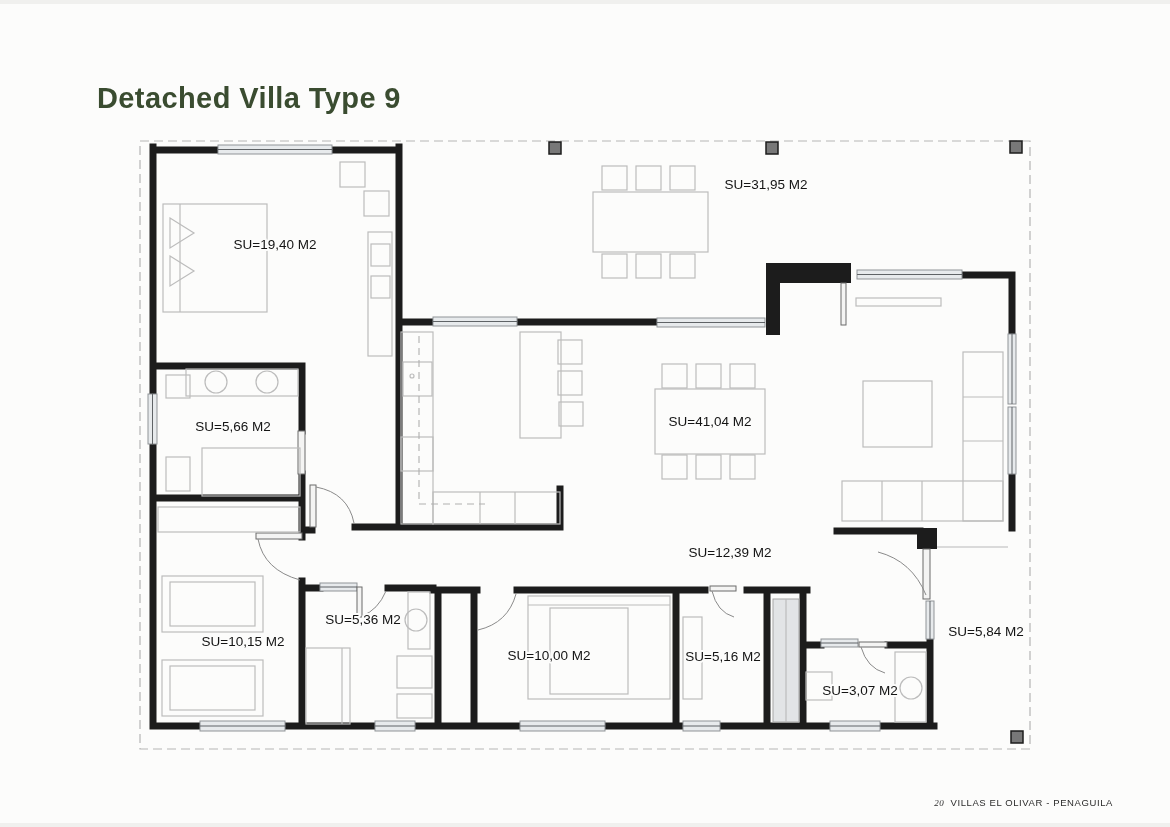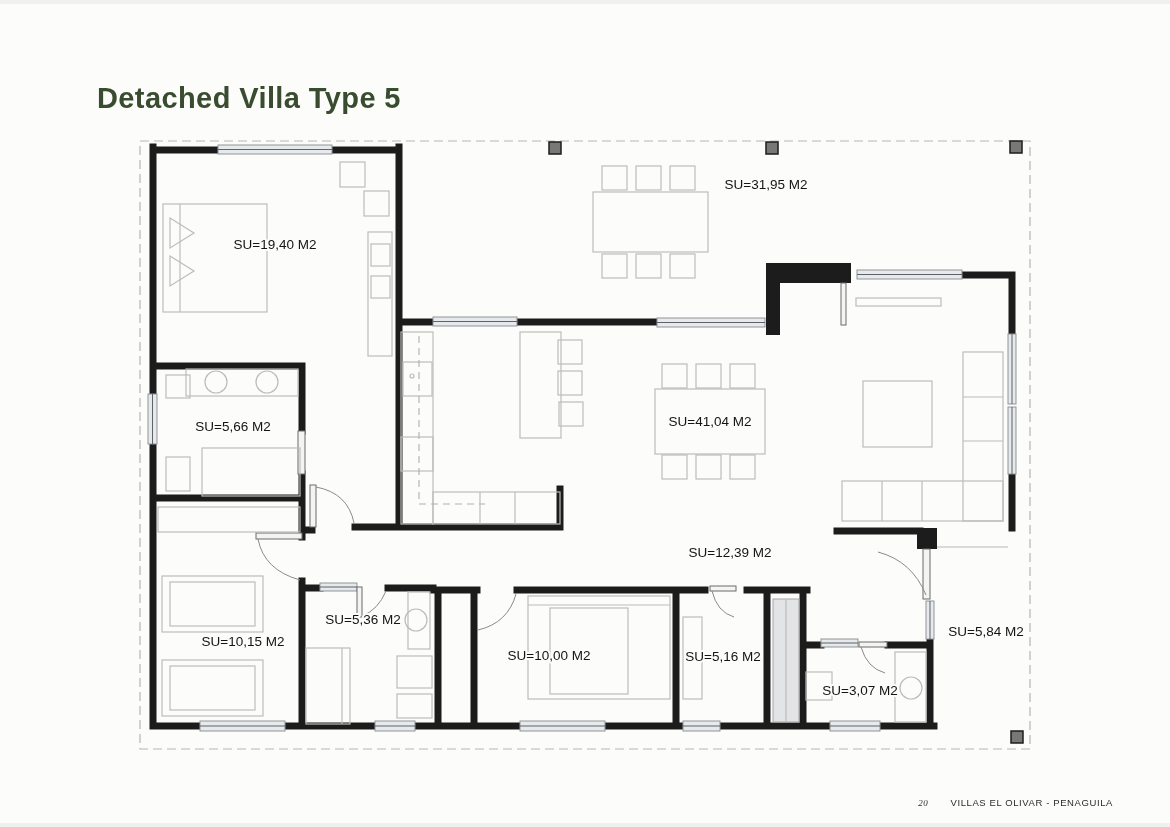--- a/index.html
+++ b/index.html
@@ -29,26 +29,26 @@
   .boundary{fill:none;stroke:#b5b5b5;stroke-width:1.2;stroke-dasharray:9,5;}
   .steps{stroke:#cfcfcf;stroke-width:1.5;fill:none;}
   .rlabel{
     font-family:"Liberation Sans",sans-serif;font-size:13.5px;fill:#141414;
     text-anchor:middle;paint-order:stroke;stroke:#fcfcfb;stroke-width:4px;stroke-linejoin:round;
   }
   .footer{
     position:absolute;right:57px;top:793px;
     font-size:9.5px;letter-spacing:.6px;color:#2b2b2b;white-space:nowrap;
   }
-  .footer .pg{font-family:"Liberation Serif",serif;font-style:italic;font-size:9px;margin-right:22px;}
+  .footer .pg{font-family:"Liberation Serif",serif;font-style:italic;font-size:9px;margin-right:6px;}
 </style>
 </head>
 <body>
 
-<h1 class="page-title">Detached Villa Type 5</h1>
+<h1 class="page-title">Detached Villa Type 9</h1>
 
 <svg class="plan" width="1170" height="827" viewBox="0 0 1170 827">
 
   <rect class="boundary" x="140" y="137" width="890" height="608"></rect>
 
   <g>
     <path class="walls" d="
       M153,146 H218 M332,146 H399
       M153,143 V390 M153,440 V722
       M399,143 V523

